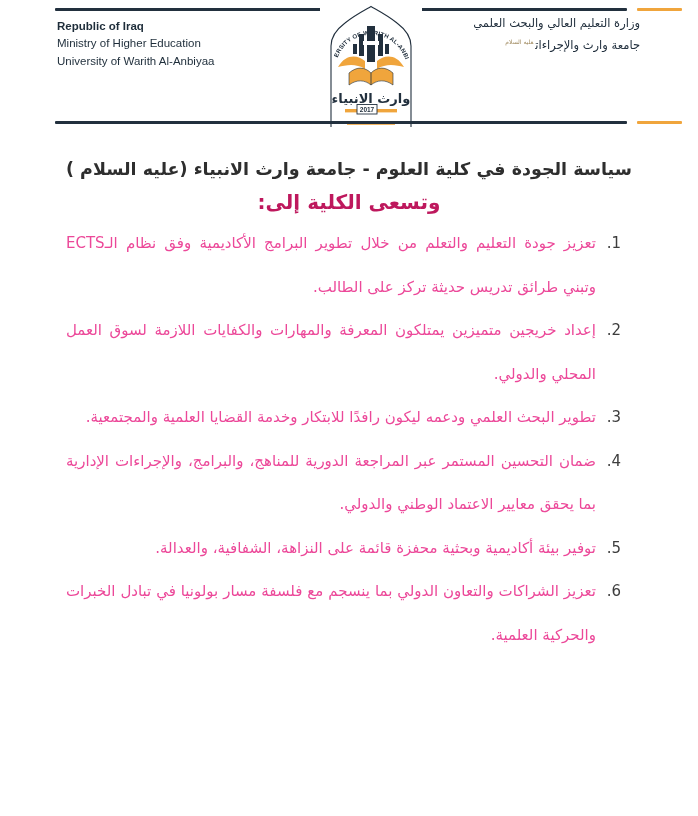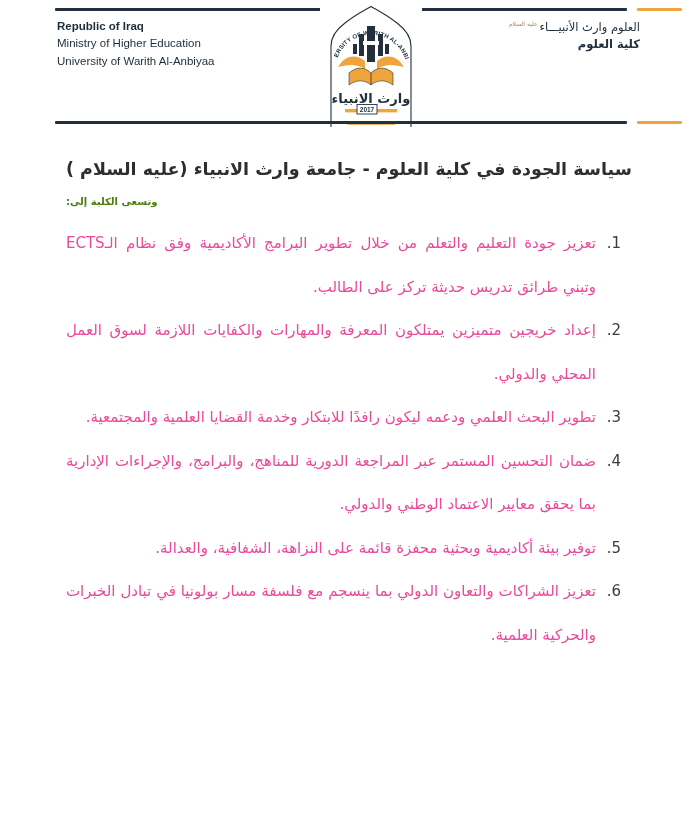--- a/index.html
+++ b/index.html
@@ -25,21 +25,21 @@
   .honorific{font-size:6px;color:#a08a5f;vertical-align:super;margin-right:2px;}
 
   .logo{position:absolute;left:320px;top:1px;width:102px;height:130px;background:#fff;}
   .logo svg{display:block;}
 
   
   main{direction:rtl;margin:0 66px;color:#3d3d3d;}
   h1.doc-title{margin:12px 0 0;height:34px;line-height:34px;text-align:center;
                font-size:17.5px;font-weight:bold;color:#2e2e2e;}
   p.intro{margin:8px 0 0;font-size:15px;line-height:48px;text-align:justify;color:#3d3d3d;}
-  h2.sec{margin:0;font-size:10px;font-weight:bold;line-height:32px;color:#4d7c0f;text-align:left;}
+  h2.sec{margin:0;font-size:20px;font-weight:bold;line-height:32px;color:#be185d;text-align:center;}
   ol.goals{margin:4px 0 0;padding:0 30px 0 0;font-size:15px;line-height:43.5px;color:#ec4899;}
   ol.goals li{text-align:justify;padding-right:6px;}
   ol.goals li::marker{color:#3d3d3d;font-family:"DejaVu Sans",sans-serif;}
 </style>
 </head>
 <body>
 
 <div class="page">
 
   <header class="header">
@@ -79,24 +79,24 @@
         <line x1="51" y1="72" x2="51" y2="84" stroke="#22303e" stroke-width="0.8"></line>
         <text x="51" y="102" text-anchor="middle" font-size="13" font-weight="bold" fill="#22303e">وارث الانبياء</text>
         <rect x="25" y="108" width="52" height="3.4" fill="#f0a53c"></rect>
         <rect x="37" y="103.5" width="20" height="9.5" fill="#ffffff" stroke="#22303e" stroke-width="0.9"></rect>
         <text x="47" y="111" text-anchor="middle" font-size="6.5" font-weight="bold" fill="#22303e" font-family="Liberation Sans, DejaVu Sans, sans-serif">2017</text>
         <rect x="27" y="121" width="48" height="2.8" fill="#f0a53c"></rect>
       </svg>
     </div>
 
     <div class="ar-block">
+      <div>وزارة التعليم العالي والبحث العلمي</div>
       <div>
-        <span>العلوم وارث الأنبيـــاء</span><span class="honorific">عليه السلام</span>
+        <span>جامعة وارث والإجراءات</span><span class="honorific">عليه السلام</span>
       </div>
-      <div class="b">كلية العلوم</div>
     </div>
 
     <div class="rule rule-bottom">
       <div class="dark"></div>
       <div class="gap"></div>
       <div class="gold"></div>
     </div>
   </header>
 
   <main>

